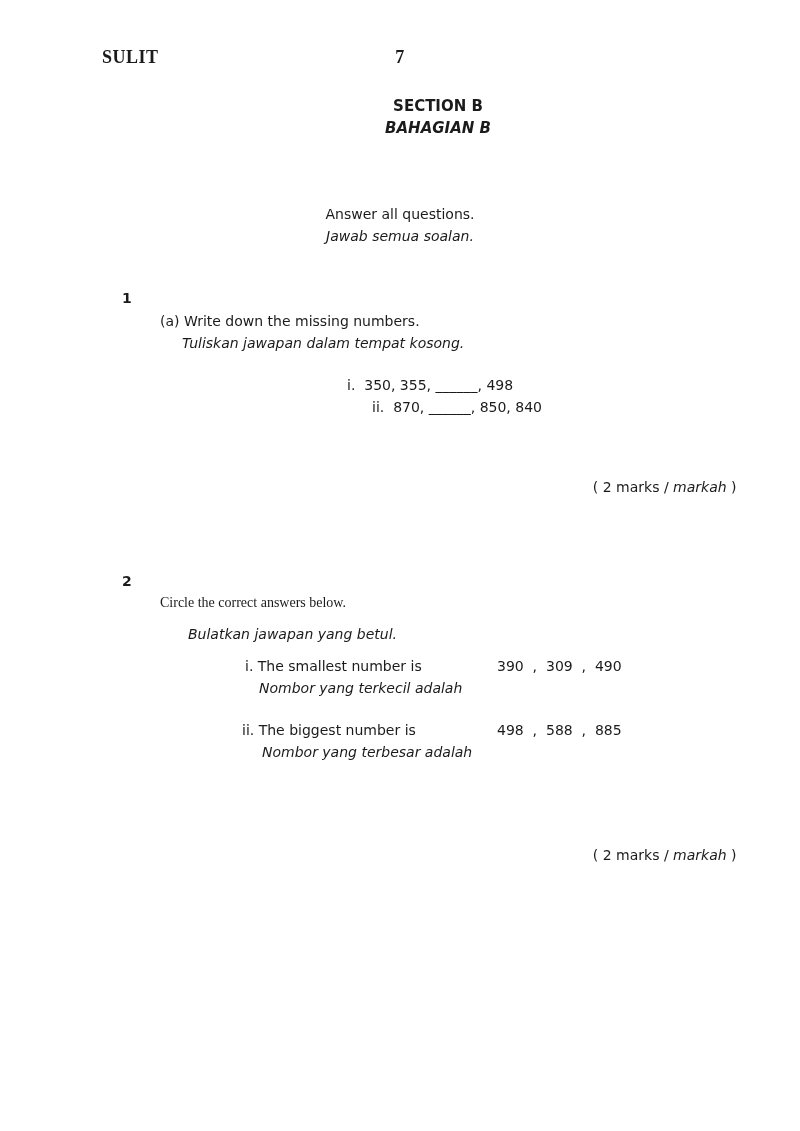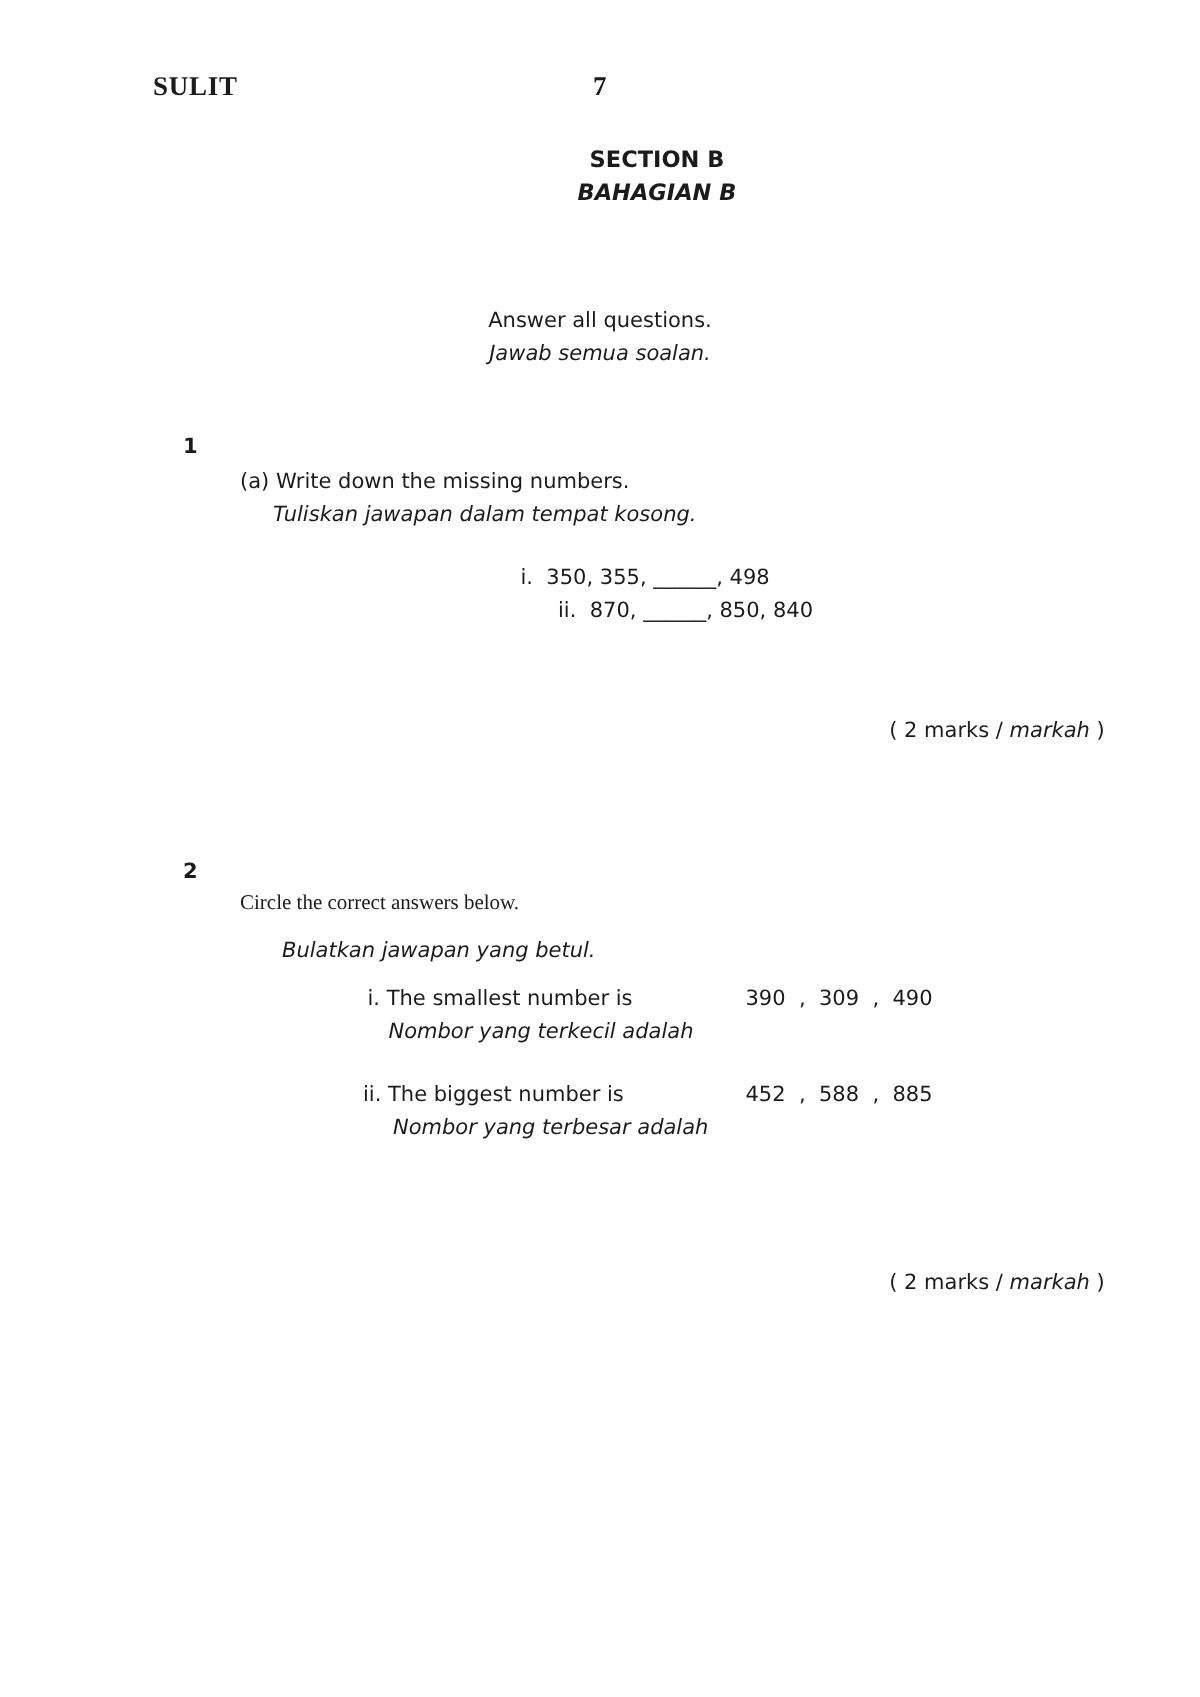--- a/index.html
+++ b/index.html
@@ -50,20 +50,20 @@
 
   <div class="abs bold" style="left:122px; top:573px;">2</div>
   <div class="abs" style="left:160px; top:595px;font-family:Liberation Serif, serif;">Circle the correct answers below.</div>
   <div class="abs italic" style="left:160px; top:626px;margin-left:28px;">Bulatkan jawapan yang betul.</div>
 
   <div class="abs" style="left:245px; top:658px;">i. The smallest number is</div>
   <div class="abs" style="left:497px; top:658px;">390  ,  309  ,  490</div>
   <div class="abs italic" style="left:259px; top:680px;">Nombor yang terkecil adalah</div>
 
   <div class="abs" style="left:242px; top:722px;">ii. The biggest number is</div>
-  <div class="abs" style="left:497px; top:722px;">452  ,  588  ,  885</div>
+  <div class="abs" style="left:497px; top:722px;">498  ,  588  ,  885</div>
   <div class="abs italic" style="left:262px; top:744px;">Nombor yang terbesar adalah</div>
 
   <div class="abs" style="left:575px; top:830px;">
     <span>( 2 marks / </span><span class="italic">markah</span><span> )</span>
   </div>
 
 </div>
 
 </body></html>

